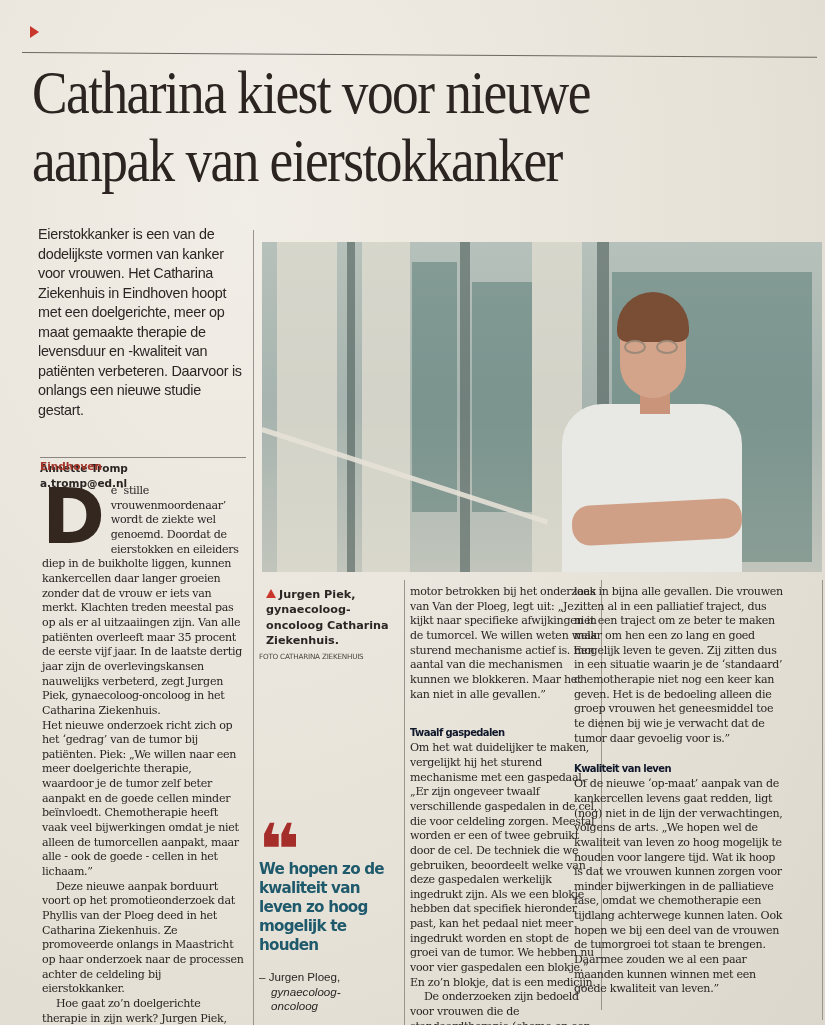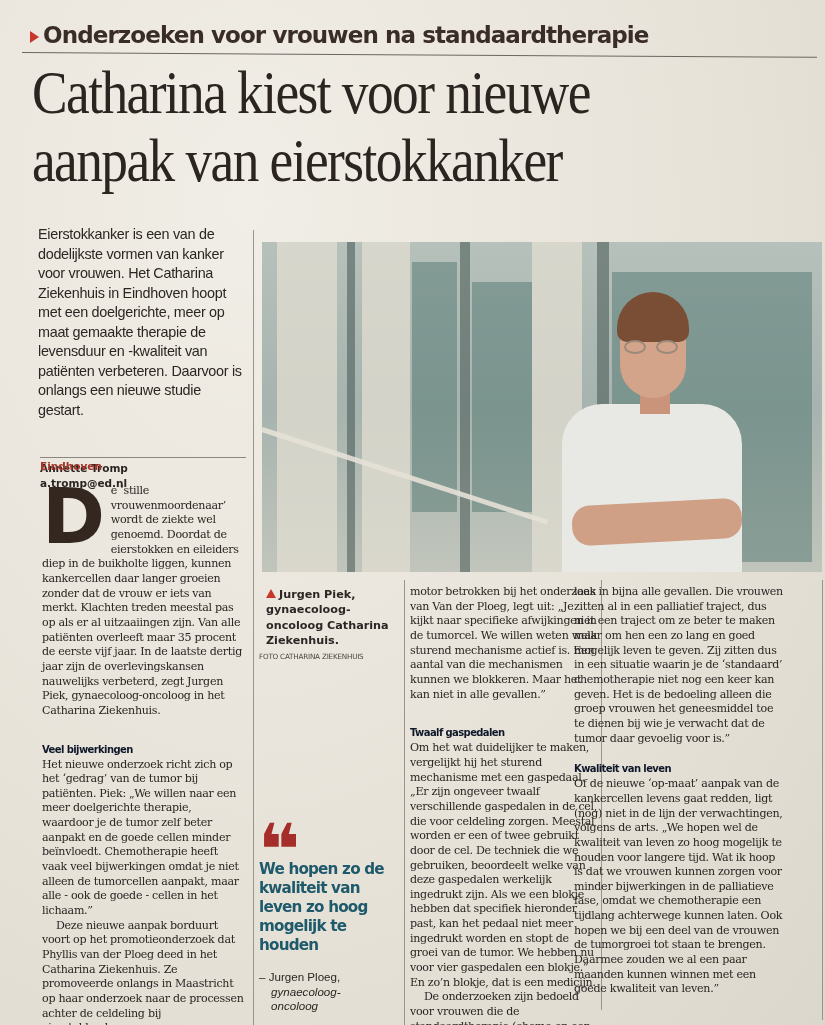--- a/index.html
+++ b/index.html
@@ -95,21 +95,20 @@
   .dropcap {
     float: left; font-family: "DejaVu Sans", sans-serif; font-weight: bold; font-size: 76px; line-height: 62px;
     color: #33271f; margin: 2px 6px 0 0; height: 64px;
   }
 </style>
 </head>
 <body>
 
 <div class="kicker">
   <span class="tri"></span>
-  <span>Onderzoeken voor vrouwen na standaardtherapie</span>
 </div>
 <div class="kicker-rule"></div>
 
 <h1 class="headline" style="margin:0;">
   <span>Catharina kiest voor nieuwe</span><br>
   <span>aanpak van eierstokkanker</span>
 </h1>
 
 <div class="intro">Eierstokkanker is een van de dodelijkste vormen van kanker voor vrouwen. Het Catharina Ziekenhuis in Eindhoven hoopt met een doelgerichte, meer op maat gemaakte therapie de levensduur en -kwaliteit van patiënten verbeteren. Daarvoor is onlangs een nieuwe studie gestart.</div>
 
@@ -157,21 +156,20 @@
 <div class="quote-mark">❝</div>
 <div class="pullquote">We hopen zo de kwaliteit van leven zo hoog mogelijk te houden</div>
 <div class="pullquote-attr">
   <span>– Jurgen Ploeg,</span>
   <span class="ind">gynaecoloog-</span>
   <span class="ind">oncoloog</span>
 </div>
 
 <div class="body-col" style="left:42px; top:484px; width:202px;">
   <p><span class="dropcap">D</span><span>e ‘stille vrouwenmoordenaar’ wordt de ziekte wel genoemd. Doordat de eierstokken en eileiders diep in de buikholte liggen, kunnen kankercellen daar langer groeien zonder dat de vrouw er iets van merkt. Klachten treden meestal pas op als er al uitzaaiingen zijn. Van alle patiënten overleeft maar 35 procent de eerste vijf jaar. In de laatste dertig jaar zijn de overlevingskansen nauwelijks verbeterd, zegt Jurgen Piek, gynaecoloog-oncoloog in het Catharina Ziekenhuis.</span></p>
-  <h3>Veel bijwerkingen</h3>
   <p>Het nieuwe onderzoek richt zich op het ‘gedrag’ van de tumor bij patiënten. Piek: „We willen naar een meer doelgerichte therapie, waardoor je de tumor zelf beter aanpakt en de goede cellen minder beïnvloedt. Chemotherapie heeft vaak veel bijwerkingen omdat je niet alleen de tumorcellen aanpakt, maar alle - ook de goede - cellen in het lichaam.”</p>
   <p class="ind">Deze nieuwe aanpak borduurt voort op het promotieonderzoek dat Phyllis van der Ploeg deed in het Catharina Ziekenhuis. Ze promoveerde onlangs in Maastricht op haar onderzoek naar de processen achter de celdeling bij eierstokkanker.</p>
   <p class="ind">Hoe gaat zo’n doelgerichte therapie in zijn werk? Jurgen Piek, als co-pro-</p>
 </div>
 
 <div class="body-col" style="left:410px; top:585px; width:188px;">
   <p>motor betrokken bij het onderzoek van Van der Ploeg, legt uit: „Je kijkt naar specifieke afwijkingen in de tumorcel. We willen weten welk sturend mechanisme actief is. Een aantal van die mechanismen kunnen we blokkeren. Maar het kan niet in alle gevallen.”</p>
   <h3>Twaalf gaspedalen</h3>
   <p>Om het wat duidelijker te maken, vergelijkt hij het sturend mechanisme met een gaspedaal. „Er zijn ongeveer twaalf verschillende gaspedalen in de cel, die voor celdeling zorgen. Meestal worden er een of twee gebruikt door de cel. De techniek die we gebruiken, beoordeelt welke van deze gaspedalen werkelijk ingedrukt zijn. Als we een blokje hebben dat specifiek hieronder past, kan het pedaal niet meer ingedrukt worden en stopt de groei van de tumor. We hebben nu voor vier gaspedalen een blokje.” En zo’n blokje, dat is een medicijn.</p>
   <p class="ind">De onderzoeken zijn bedoeld voor vrouwen die de standaardtherapie (chemo en een operatie) hebben gehad, en bij wie de kanker is teruggekomen, legt Piek uit. „Dat gebeurt he-</p>

